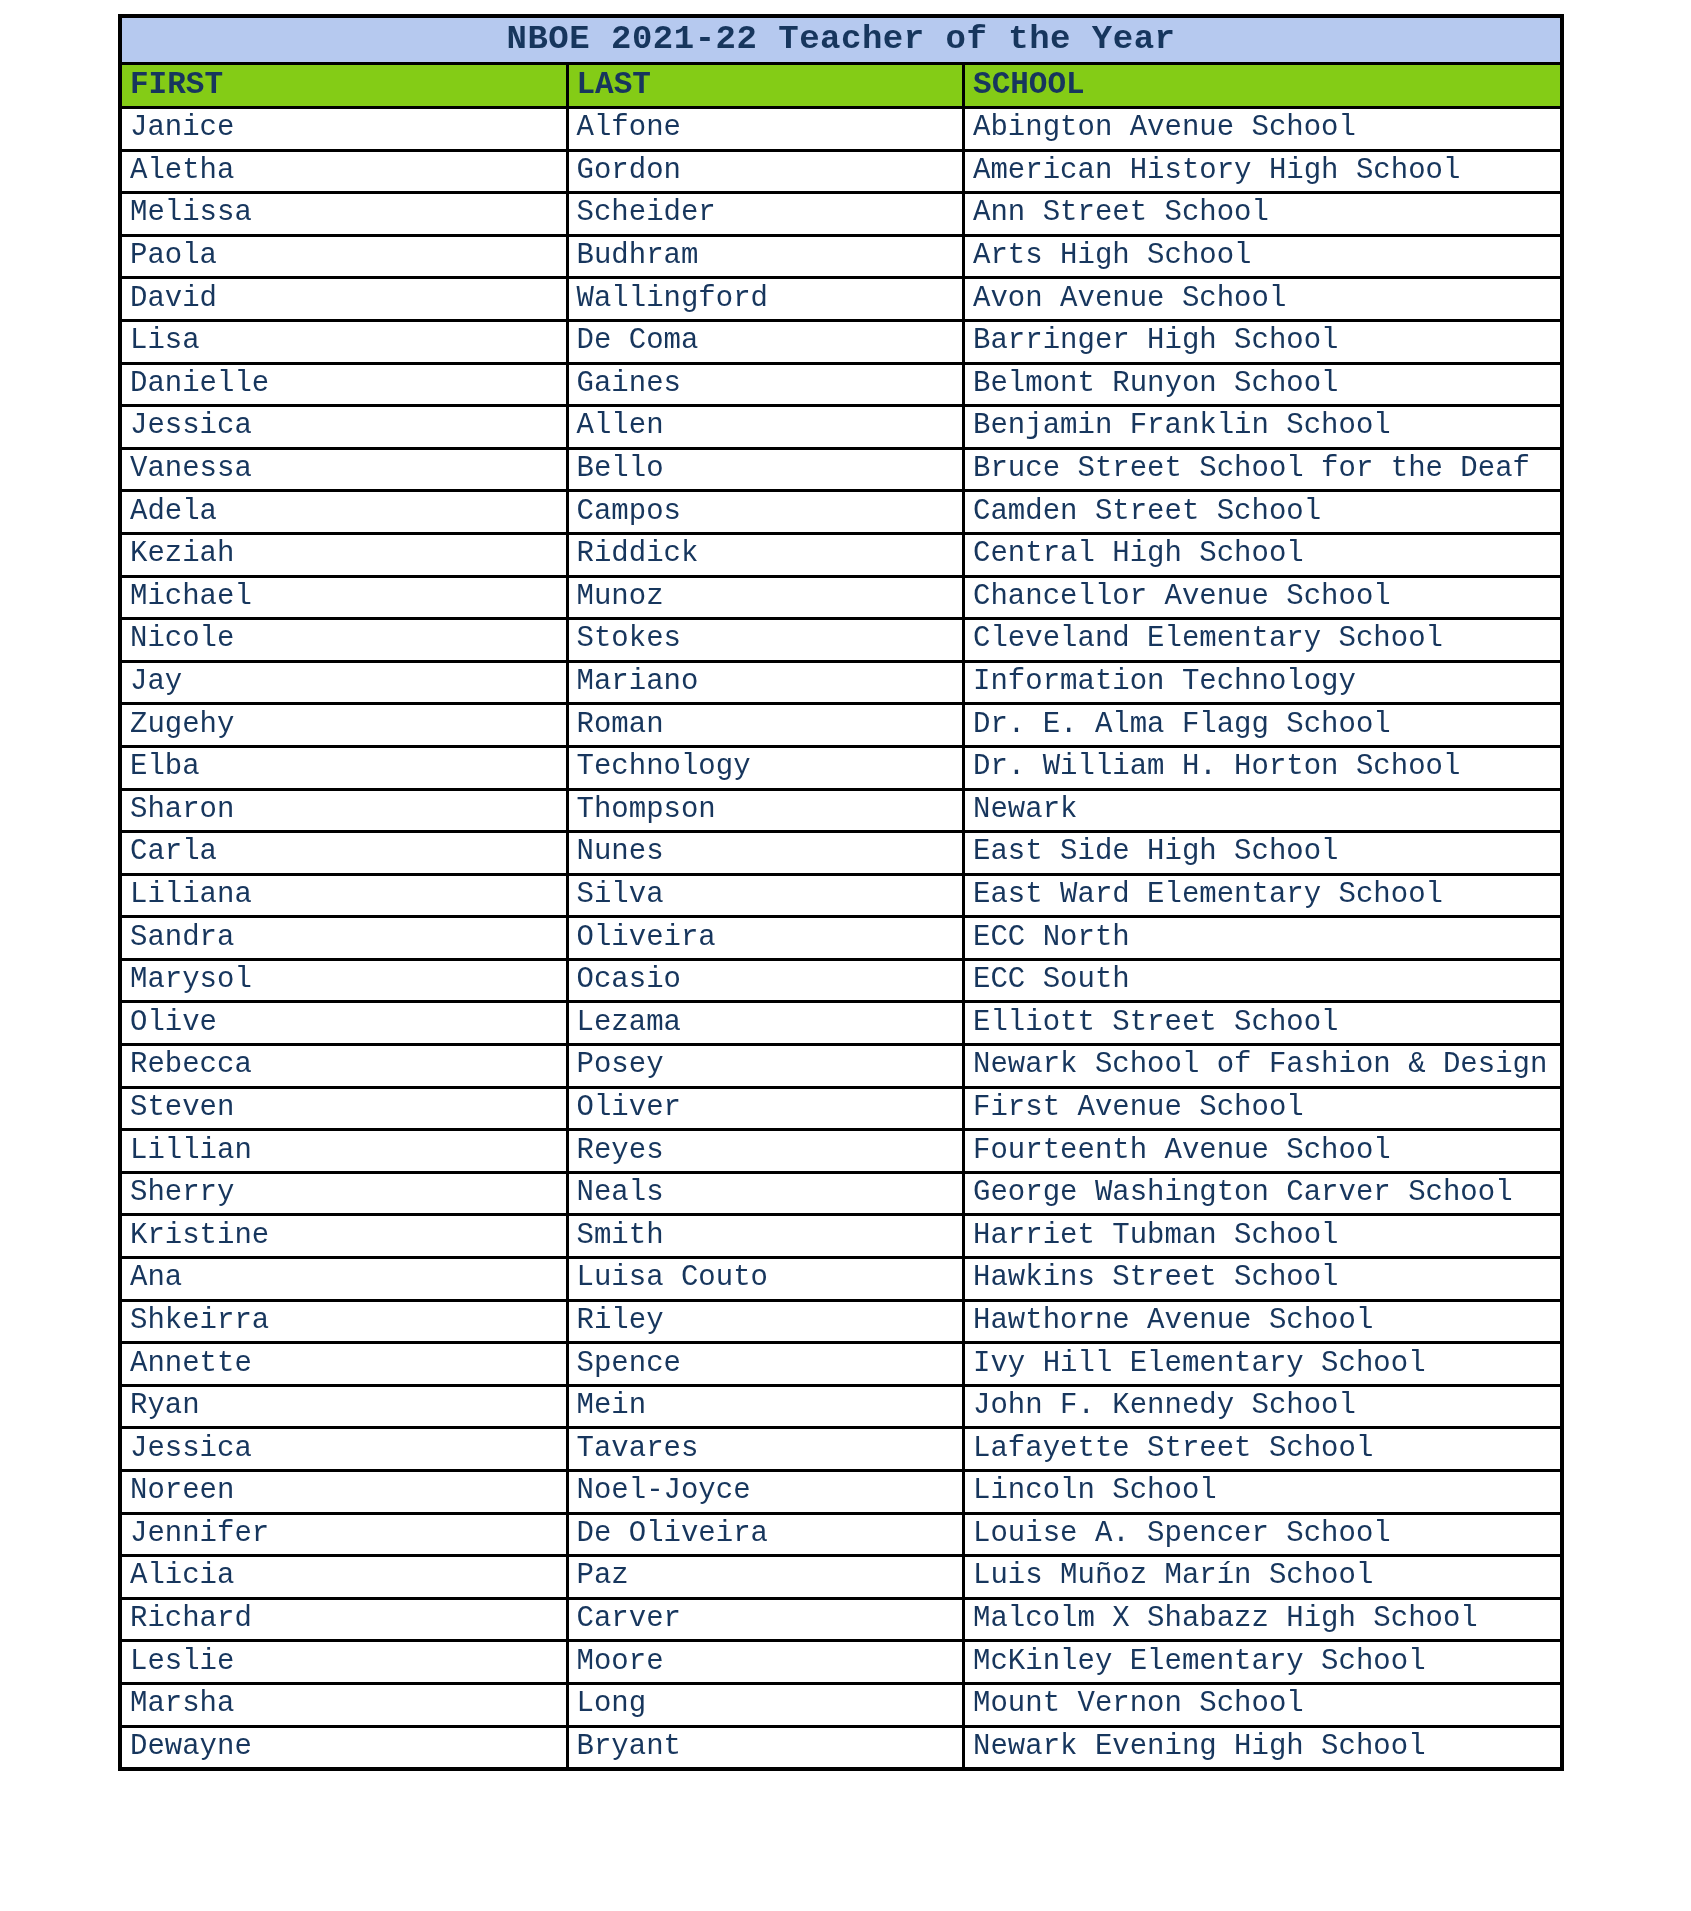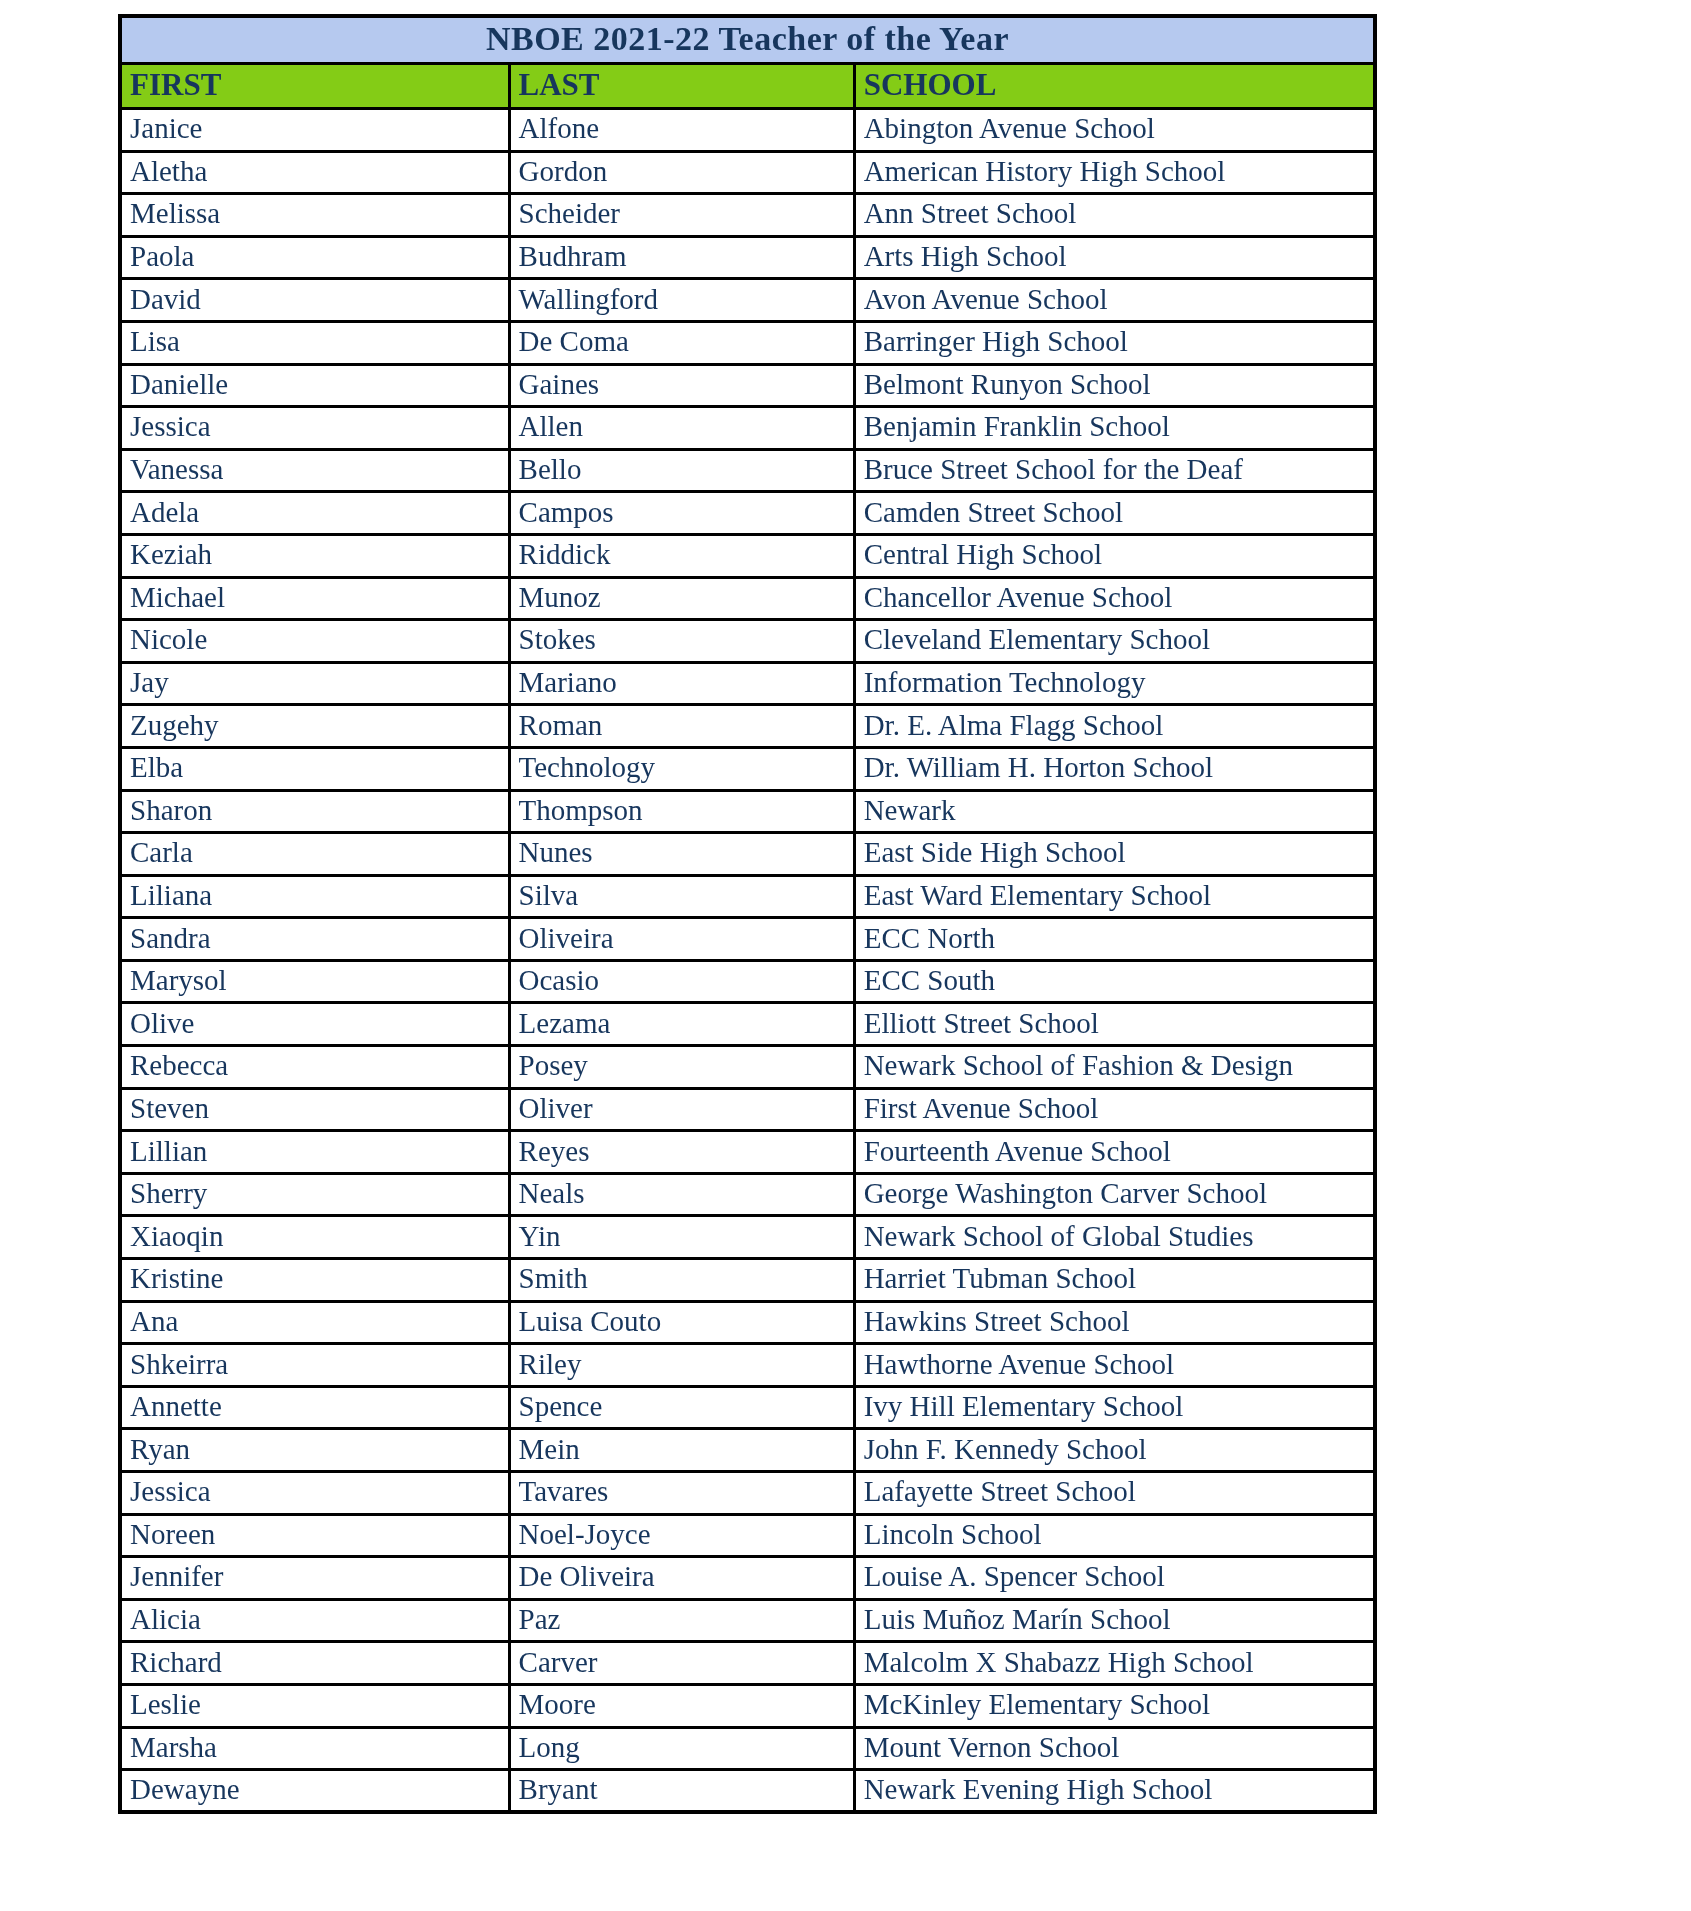--- a/index.html
+++ b/index.html
@@ -10,24 +10,25 @@
   .page {
     width: 1691px;
     height: 1911px;
     background: #ffffff;
     box-sizing: border-box;
     font-family: "Liberation Serif", "DejaVu Serif", serif;
   }
   table.toty {
     border-collapse: collapse;
     table-layout: fixed;
-    width: 1259px;
+    width: 1446px;
     margin: 14px 0 0 118px;
     border: 4px solid #000000;
     color: #17365d;
+    font-family: Liberation Mono, monospace;
   }
   table.toty col.c-first  { width: 31%; }
   table.toty col.c-last   { width: 27.5%; }
   table.toty col.c-school { width: 41.5%; }
   table.toty th, table.toty td {
     border: 3px solid #000000;
     padding: 2px 8px 4px 8px;
     vertical-align: middle;
     overflow: hidden;
     white-space: nowrap;
@@ -202,25 +203,20 @@
           <td>Lillian</td>
           <td>Reyes</td>
           <td>Fourteenth Avenue School</td>
         </tr>
         <tr class="data-row">
           <td>Sherry</td>
           <td>Neals</td>
           <td>George Washington Carver School</td>
         </tr>
         <tr class="data-row">
-          <td>Xiaoqin</td>
-          <td>Yin</td>
-          <td>Newark School of Global Studies</td>
-        </tr>
-        <tr class="data-row">
           <td>Kristine</td>
           <td>Smith</td>
           <td>Harriet Tubman School</td>
         </tr>
         <tr class="data-row">
           <td>Ana</td>
           <td>Luisa Couto</td>
           <td>Hawkins Street School</td>
         </tr>
         <tr class="data-row">

